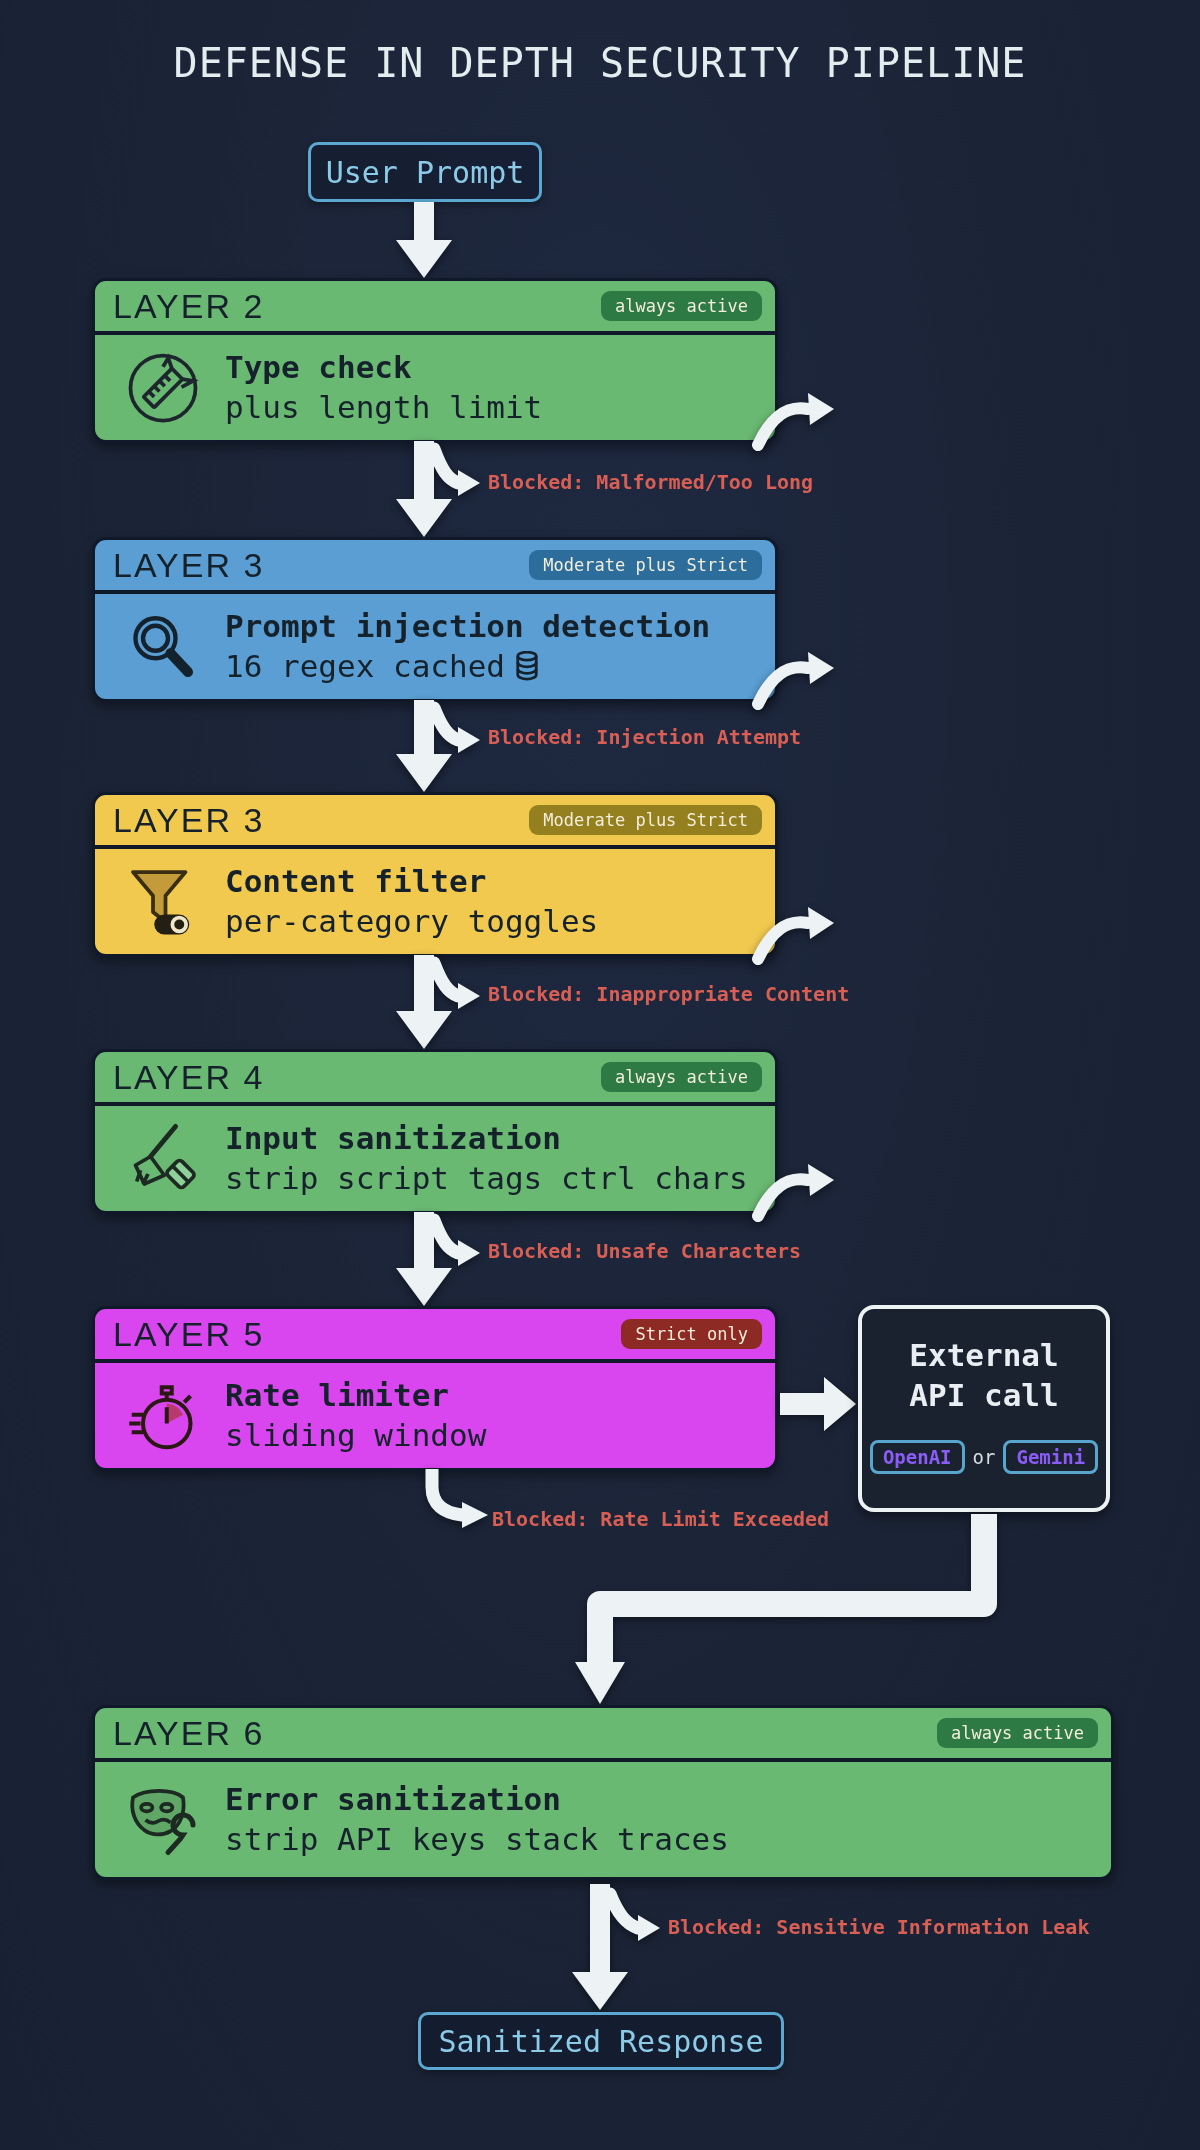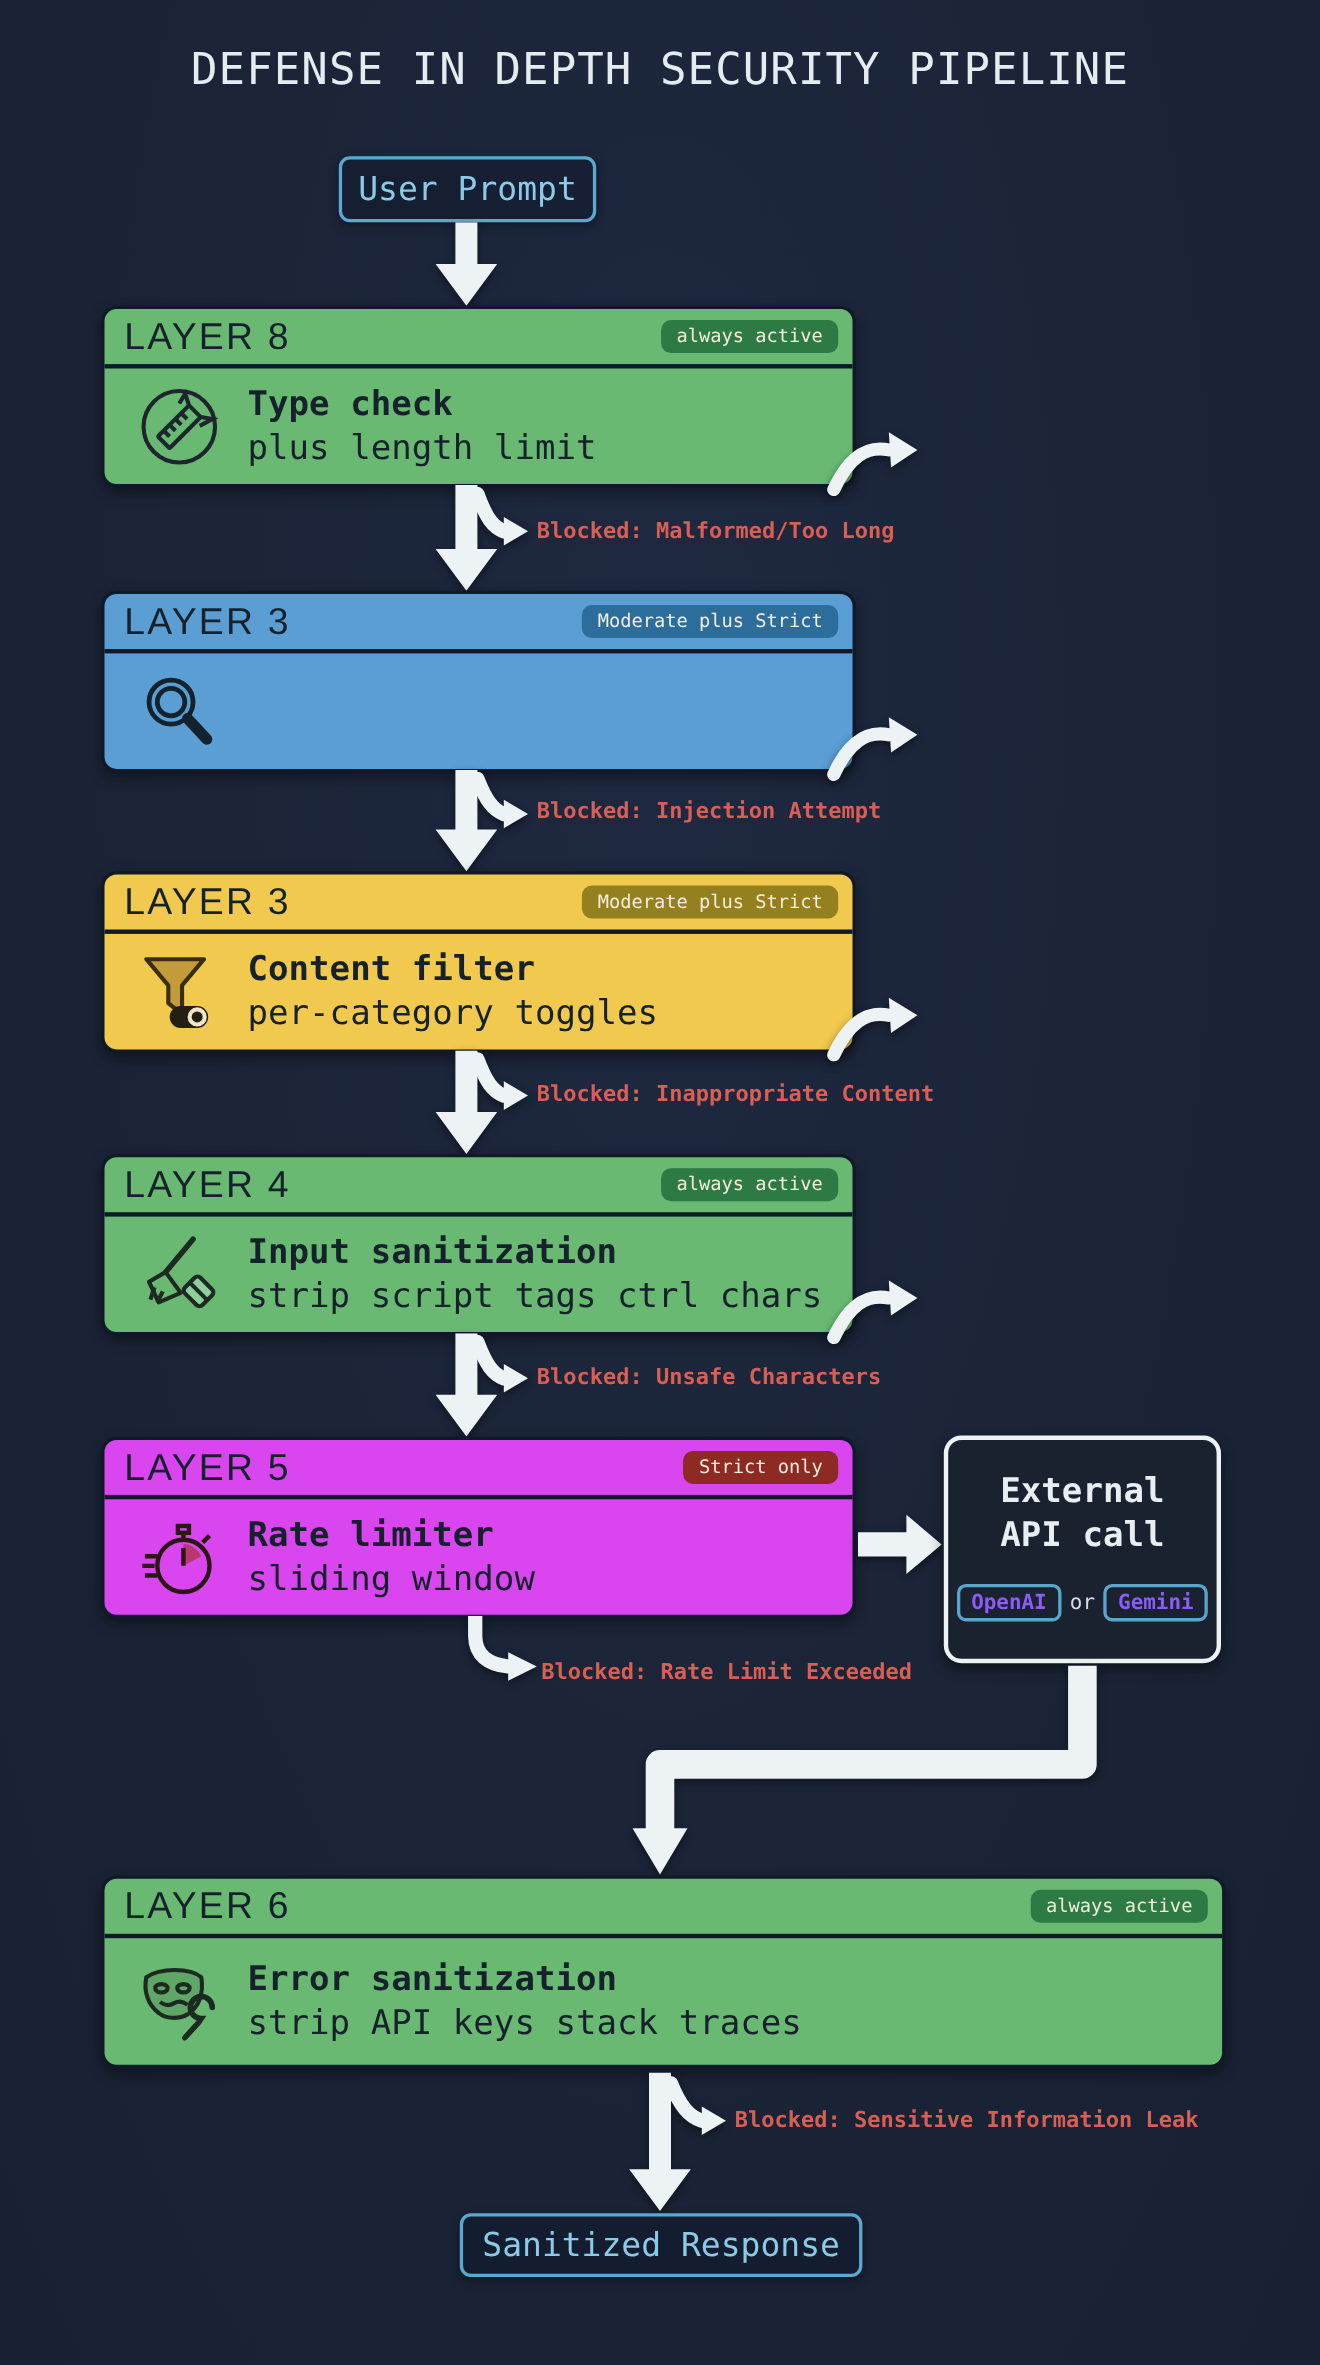--- a/index.html
+++ b/index.html
@@ -104,21 +104,21 @@
 <div id="user-prompt" class="abs term-node">
   <span>User Prompt</span>
 </div>
 
 <svg class="abs arrow" style="left:384px;top:202px" width="80" height="78" viewBox="0 0 80 78">
   <polygon class="fill-arrow" points="30,0 50,0 50,38 68,38 40,76 12,38 30,38"></polygon>
 </svg>
 
 <div class="abs layer green l1">
   <div class="layer-header">
-    <span class="layer-name">LAYER 8</span>
+    <span class="layer-name">LAYER 2</span>
     <span class="badge bg-green">always active</span>
   </div>
   <div class="layer-body">
     <span class="layer-icon">
       <svg width="80" height="80" viewBox="0 0 64 64" fill="none" stroke="#1c262c" stroke-width="3">
         <circle cx="32" cy="32" r="26"></circle>
         <g transform="rotate(45 32 32)">
           <rect x="26" y="16" width="12" height="32" rx="1"></rect>
           <line x1="26" y1="24" x2="32" y2="24"></line>
             <line x1="26" y1="30" x2="32" y2="30"></line>
@@ -155,20 +155,32 @@
     <span class="badge bg-blue">Moderate plus Strict</span>
   </div>
   <div class="layer-body">
     <span class="layer-icon">
       <svg width="80" height="80" viewBox="0 0 64 64" fill="none" stroke="#14222e" stroke-width="3.5">
         <circle cx="26" cy="25" r="16"></circle>
         <circle cx="26" cy="25" r="10"></circle>
         <line x1="38" y1="37" x2="52" y2="52" stroke-width="8" stroke-linecap="round"></line>
       </svg>
     </span>
+    <div class="layer-text">
+      <div class="layer-title">Prompt injection detection</div>
+      <div class="layer-subtitle">
+        <span>16 regex cached</span>
+        <svg width="24" height="30" viewBox="0 0 20 26" fill="none" stroke="#14222e" stroke-width="2.4">
+          <ellipse cx="10" cy="4.5" rx="8" ry="3.5"></ellipse>
+          <path d="M2 4.5 v16 c0 2 3.6 3.8 8 3.8 s8 -1.8 8 -3.8 v-16"></path>
+          <path d="M2 10 c0 2 3.6 3.8 8 3.8 s8 -1.8 8 -3.8"></path>
+          <path d="M2 15.5 c0 2 3.6 3.8 8 3.8 s8 -1.8 8 -3.8"></path>
+        </svg>
+      </div>
+    </div>
   </div>
 </div>
 <svg class="abs arrow" style="left:750px;top:640px" width="100" height="70" viewBox="0 0 100 70">
   <path class="stroke-arrow" stroke-width="12" stroke-linecap="round" d="M8 64 C22 34 38 24 58 28"></path>
   <polygon class="fill-arrow" points="58,12 84,28 60,44"></polygon>
 </svg>
 
 <svg class="abs arrow" style="left:384px;top:700px" width="130" height="94" viewBox="0 0 130 94">
   <polygon class="fill-arrow" points="30,0 50,0 50,54 68,54 40,92 12,54 30,54"></polygon>
   <path class="stroke-arrow" stroke-width="13" stroke-linecap="round" d="M50 8 C58 28 64 36 74 40"></path>

